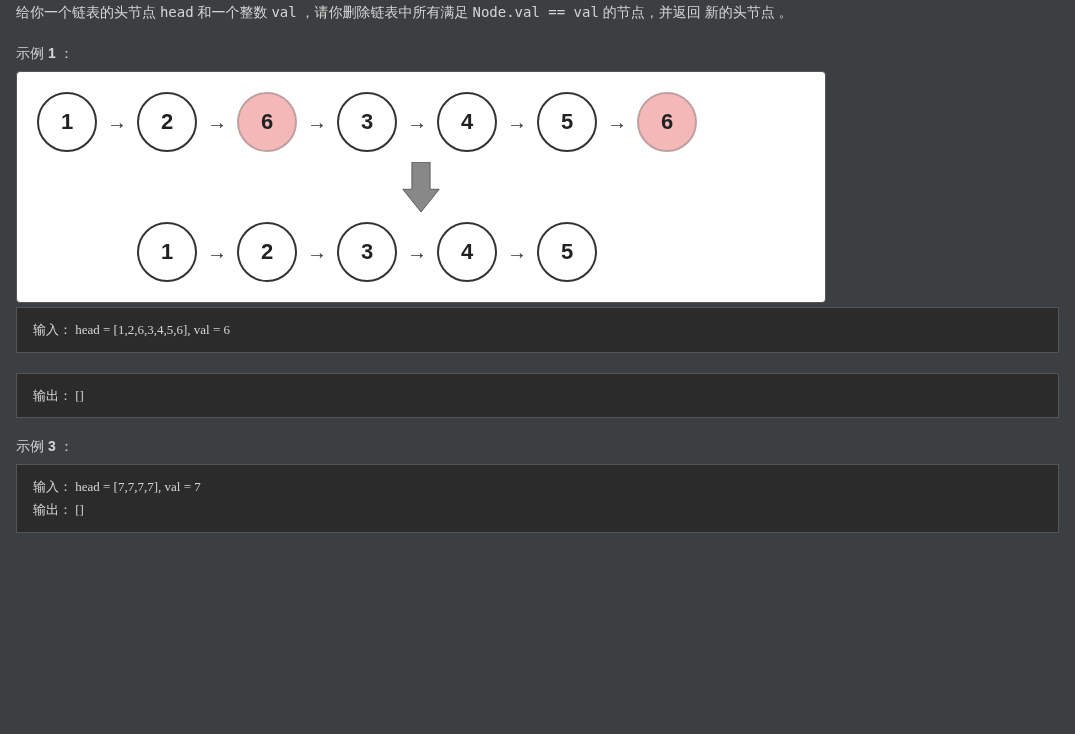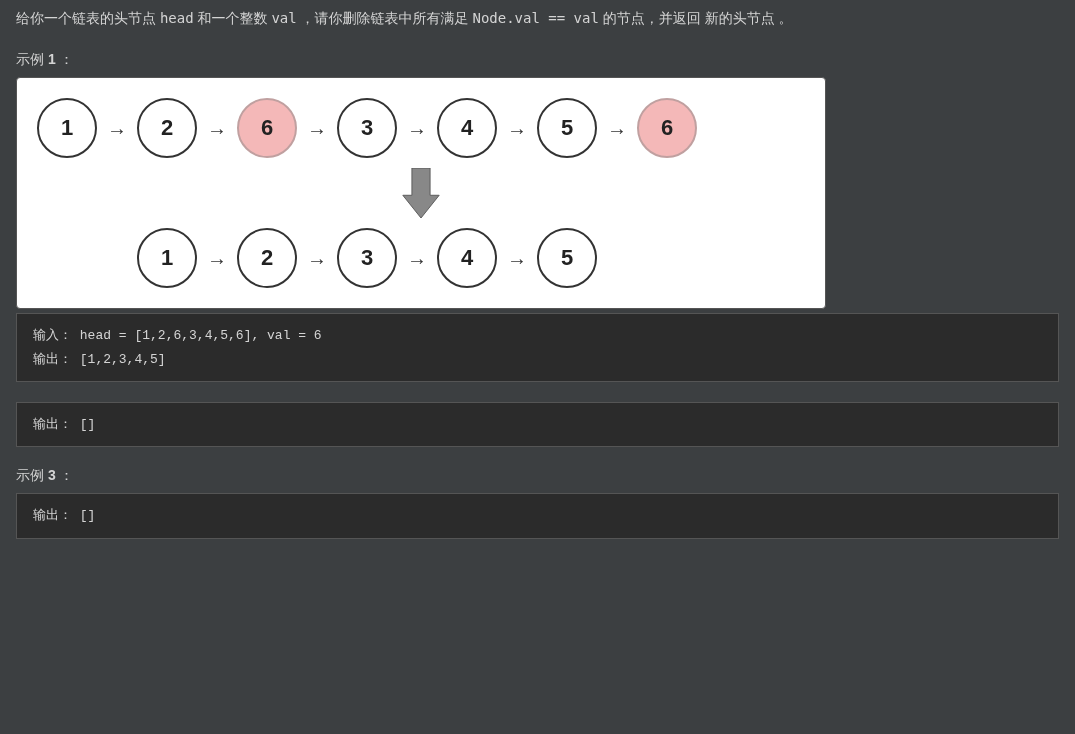--- a/index.html
+++ b/index.html
@@ -6,21 +6,21 @@
     body {
       background-color: #3c3f41;
       color: #d4d4d4;
       font-family: "Microsoft YaHei", "PingFang SC", sans-serif;
       font-size: 14px;
       min-height: 734px;
       width: 1075px;
     }
 
     .page-container {
-      padding: 6px 16px;
+      padding: 0 16px;
     }
 
     .description {
       color: #d4d4d4;
       font-size: 14px;
       line-height: 1.8;
       margin-bottom: 20px;
     }
 
     .description code {
@@ -98,21 +98,21 @@
       width: 40px;
       height: 50px;
     }
 
     .example-code-block {
       background: #2b2b2b;
       border: 1px solid #555;
       padding: 10px 16px;
       margin-bottom: 20px;
       color: #d4d4d4;
-      font-family: Liberation Mono, monospace;
+      font-family: Liberation Serif, serif;
       font-size: 13px;
       line-height: 1.8;
     }
 
     .example-section {
       margin-bottom: 16px;
     }
 
     .row-spacing {
       margin-bottom: 8px;
@@ -183,43 +183,43 @@
         <div class="arrow-right">→</div>
         <div class="node-circle">5</div>
       </div>
     </div>
 
     <div class="example-code-block">
       <div>
         <span>输入：</span>
         <span>head = [1,2,6,3,4,5,6], val = 6</span>
       </div>
-      <div>
-        <span>输出：</span>
-        <span>[1,2,3,4,5]</span>
-      </div>
     </div>
   </div>
 
   <div class="example-section">
     <div class="example-code-block">
       <div>
         <span>输出：</span>
         <span>[]</span>
       </div>
     </div>
   </div>
 
   <div class="example-section">
     <div class="example-label row-spacing">
       <span>示例</span>
       <strong>3</strong>
       <span>：</span>
     </div>
     <div class="example-code-block">
       <div>
+        <span>输入：</span>
+        <span>head = [7,7,7,7], val = 7</span>
+      </div>
+      <div>
         <span>输出：</span>
         <span>[]</span>
       </div>
     </div>
   </div>
 
 </div>
 
 </body></html>

